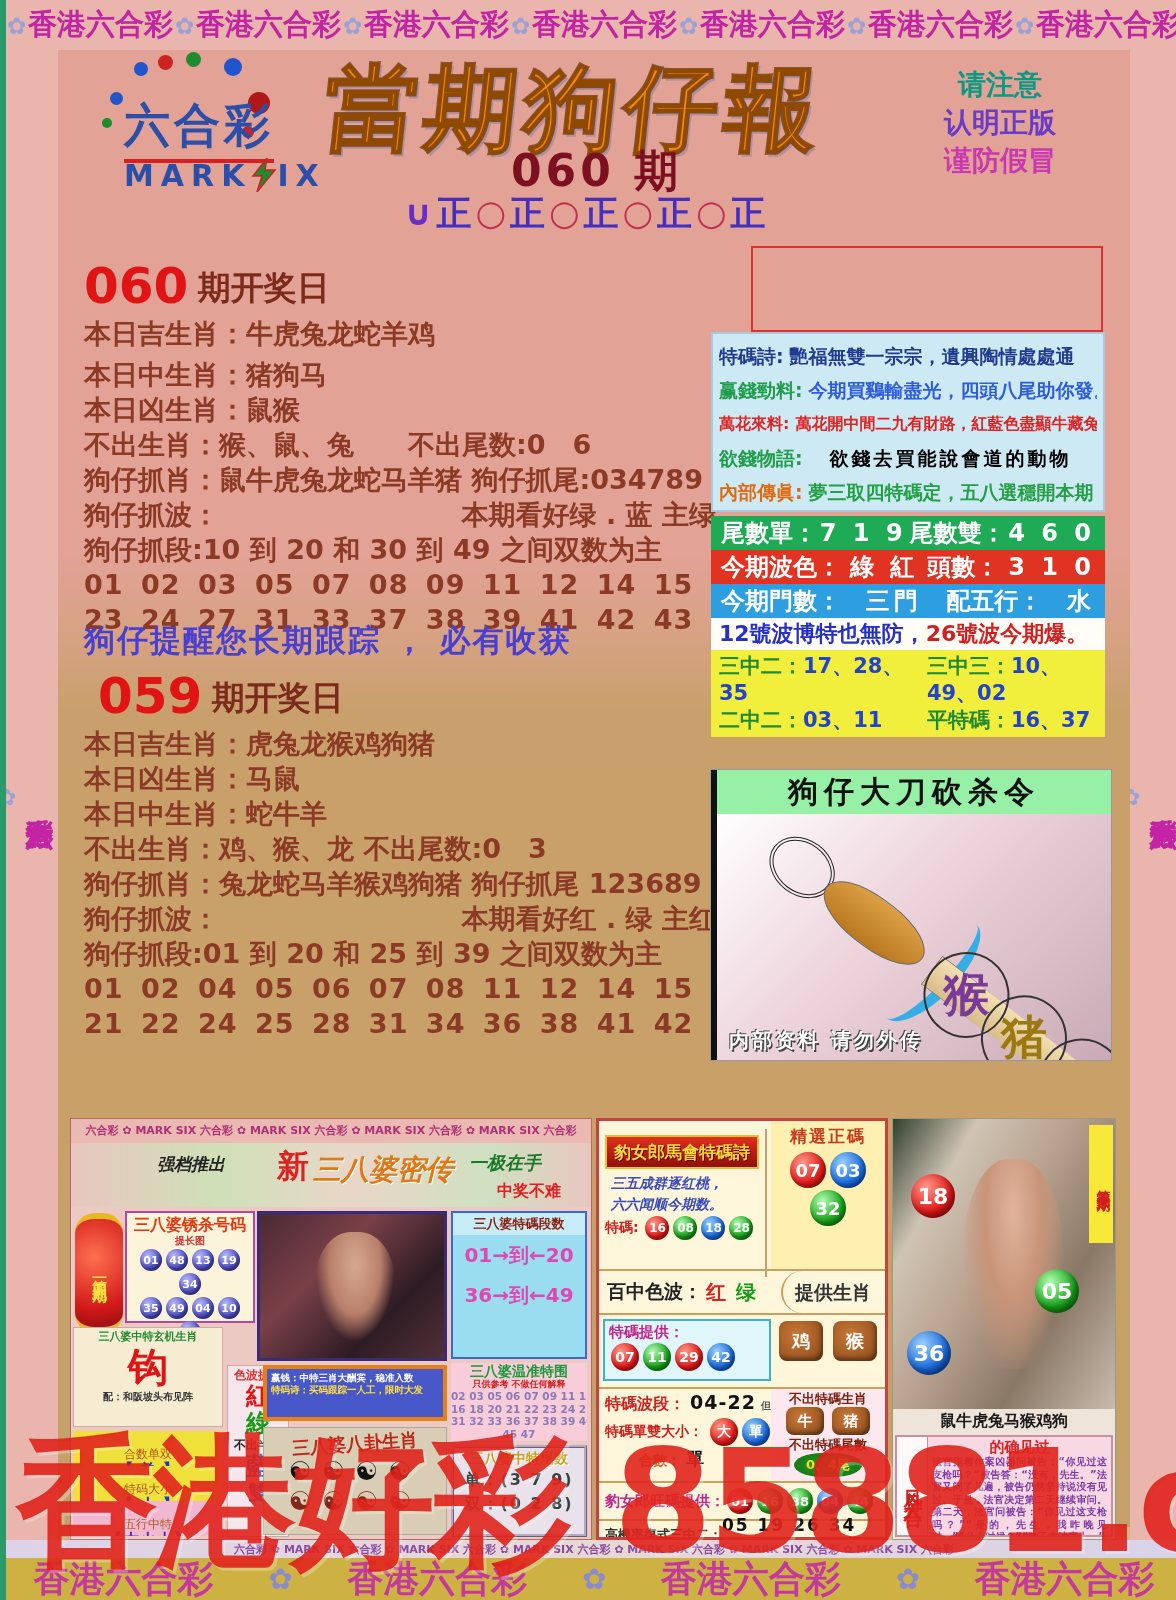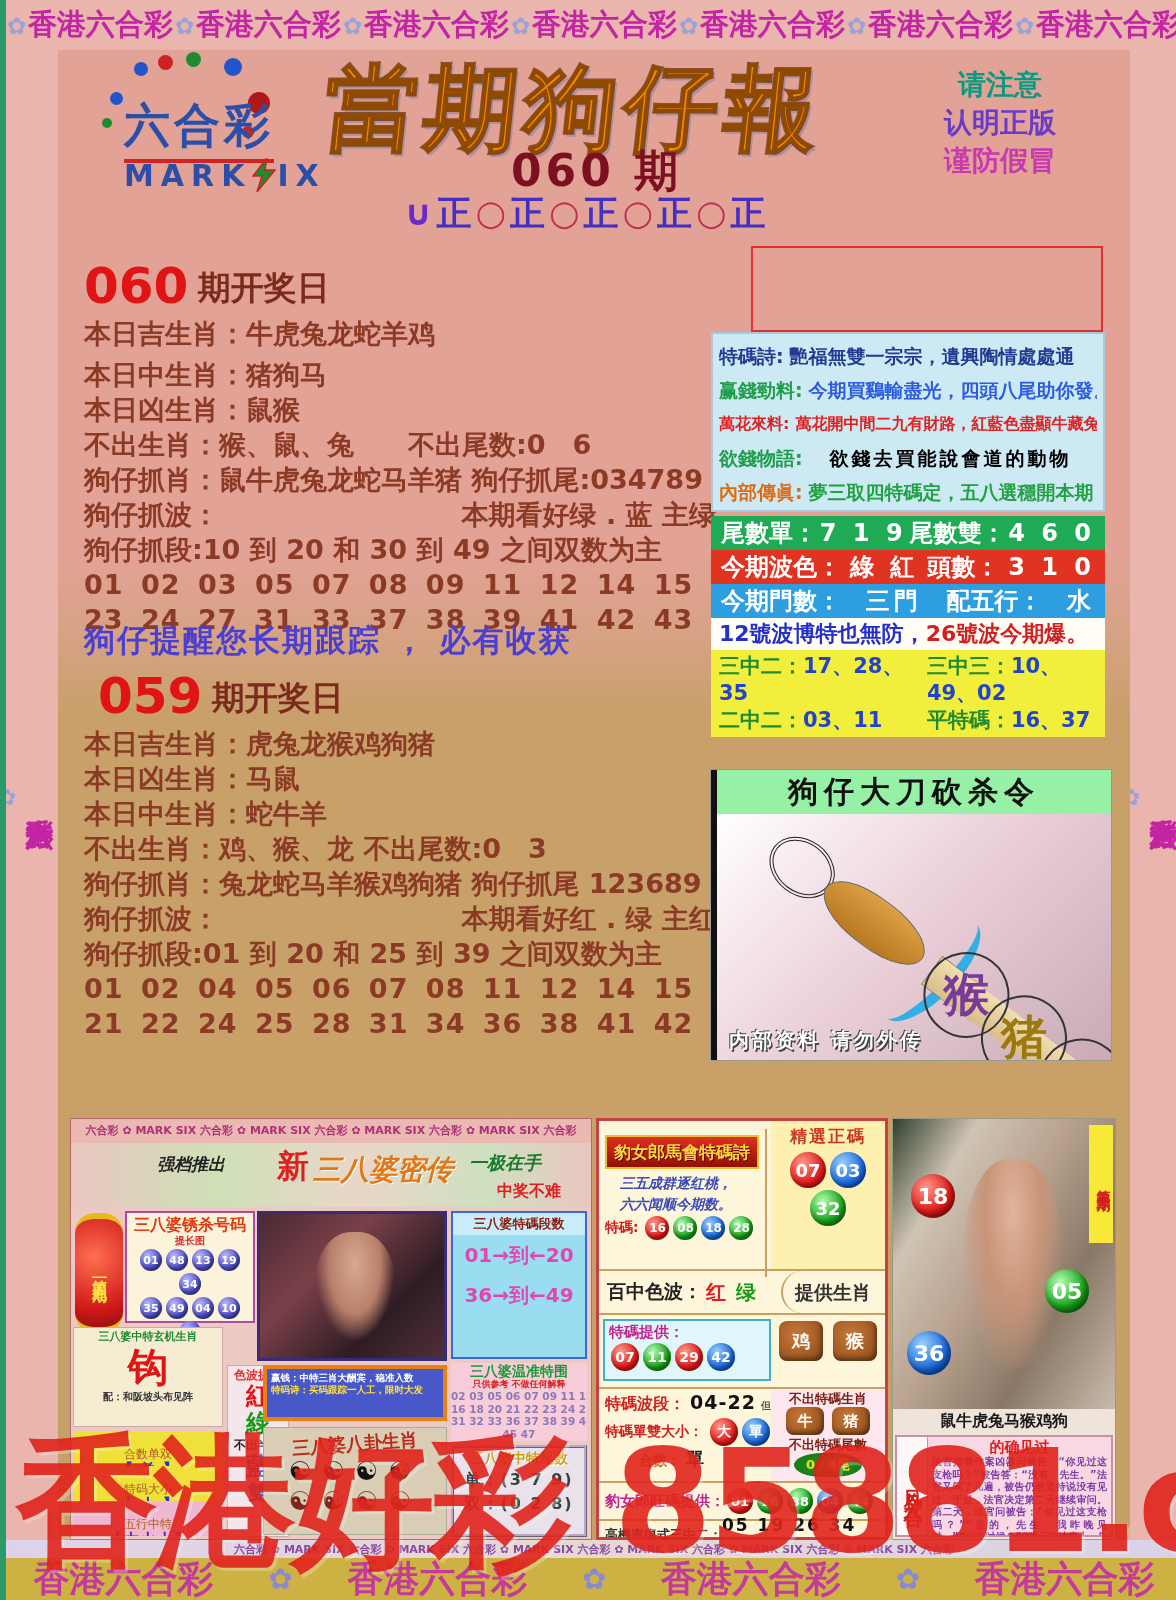--- a/index.html
+++ b/index.html
@@ -120,21 +120,21 @@
   .wen-s{font-size:9px;font-weight:bold;color:#d02020;line-height:11px;}
   .wen-g{font-size:10.5px;font-weight:bold;color:#8a7ab8;line-height:12.5px;white-space:nowrap;}
   .tailbox{position:absolute;left:380px;top:326px;width:136px;height:92px;background:#eae2ea;border:3px ridge #b8a8c8;box-sizing:border-box;text-align:center;overflow:hidden;}
   .tail-t{font-size:14px;font-weight:900;color:#c8a018;line-height:20px;text-shadow:1px 1px 0 #fff;}
   .tail-v{font-size:16px;font-weight:900;color:#344;line-height:24px;letter-spacing:2px;}
   
   .bm{left:590px;top:1118px;width:292px;height:422px;background:#fdf6da;border:3px solid #c84040;box-sizing:border-box;overflow:hidden;}
   .bm-r1{position:relative;height:148px;border-bottom:2px solid #c8a060;}
   .bm-left{position:absolute;left:0;top:8px;width:168px;height:100%;border-right:2px solid #c8a060;box-sizing:border-box;}
   .bm-titlebox{margin:6px 6px 4px;background:linear-gradient(#e03020,#901008);border:2px solid #e8c030;color:#ffd840;font-size:17px;font-weight:900;text-align:center;line-height:30px;text-shadow:1px 1px 0 #600;}
-  .bm-poem{font-size:14px;font-weight:bold;color:#3a4ab8;line-height:21px;padding-left:0;font-style:italic;margin-left:21px;}
+  .bm-poem{font-size:14px;font-weight:bold;color:#3a4ab8;line-height:21px;padding-left:12px;font-style:italic;}
   .bm-tema{padding-left:6px;font-size:14px;font-weight:900;color:#d02020;}
   .bm-right{position:absolute;left:172px;top:0;right:0;height:100%;background:#fdf0b0;text-align:center;}
   .jing-t{font-size:17px;font-weight:900;color:#c83a20;line-height:30px;letter-spacing:2px;}
   .bm-r2{display:flex;height:42px;border-bottom:2px solid #c8a060;align-items:center;}
   .sebo-lbl{font-size:19px;font-weight:900;color:#222;padding-left:8px;}
   .sebo-r{font-size:20px;font-weight:900;color:#e02020;padding-left:4px;}
   .sebo-g{font-size:20px;font-weight:900;color:#159a15;padding-left:10px;}
   .tigong{font-size:19px;font-weight:900;color:#333;margin-left:auto;padding-right:14px;border-left:2px solid #c8a060;line-height:42px;padding-left:12px;border-radius:21px;}
   .bm-r3{position:relative;height:72px;border-bottom:2px solid #c8a060;}
   .providebox{position:absolute;left:4px;top:4px;width:168px;height:62px;background:#e0f6fa;border:2px solid #40b0d0;box-sizing:border-box;padding:1px 4px;}
@@ -475,21 +475,21 @@
     <div class="bm-r6">
       <span class="combo-l">高機率復式三中二：</span>
       <span class="combo-v">05 19 26 34 41 47</span>
     </div>
   </div>
 
   <div class="abs br">
     <div class="photo2"></div>
     <div class="issue-tag">第零六零期</div>
     <span class="ball44 red" style="left:18px;top:55px;">18</span>
-    <span class="ball44 green" style="left:152px;top:150px;">05</span>
+    <span class="ball44 green" style="left:142px;top:150px;">05</span>
     <span class="ball44 blue" style="left:14px;top:212px;">36</span>
     <div class="br-zodiac">鼠牛虎兔马猴鸡狗</div>
     <div class="joke">
       <div class="joke-side">风月六合</div>
       <div class="joke-main">
         <div class="joke-t">的确见过</div>
         <div class="joke-x">法官指着作案凶器问被告：“你见过这支枪吗？”被告答：“没有，先生。”法官又问了几遍，被告仍然坚持说没有见过。于是，法官决定第二天继续审问。第二天，法官问被告：“你见过这支枪吗？”“是的，先生，我昨晚见过。”“什么时候？”“昨天在法庭上。”</div>
       </div>
     </div>
   </div>

